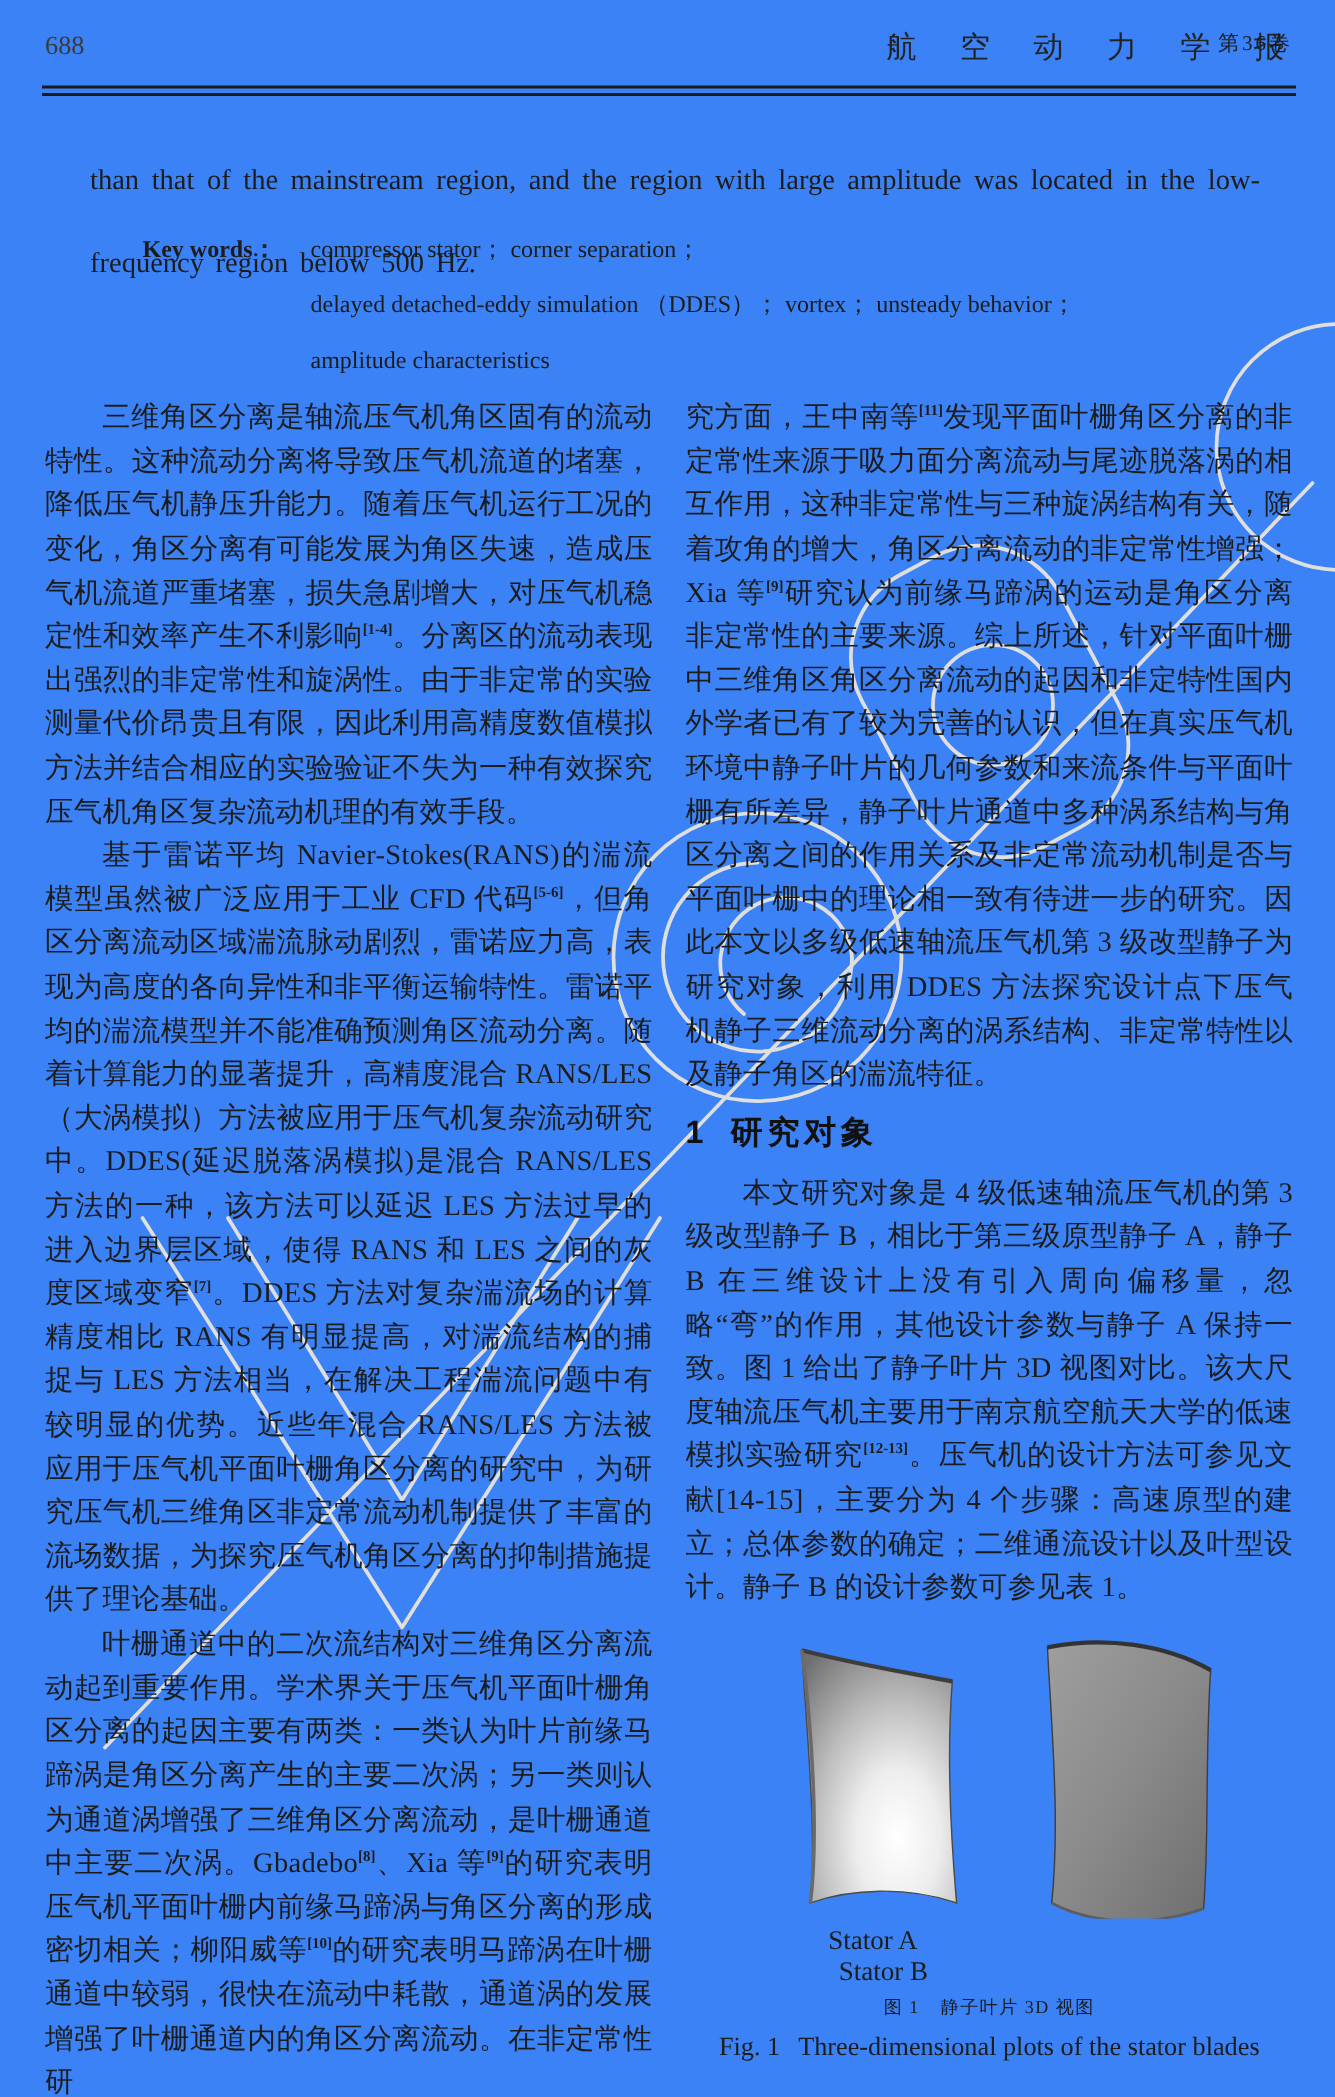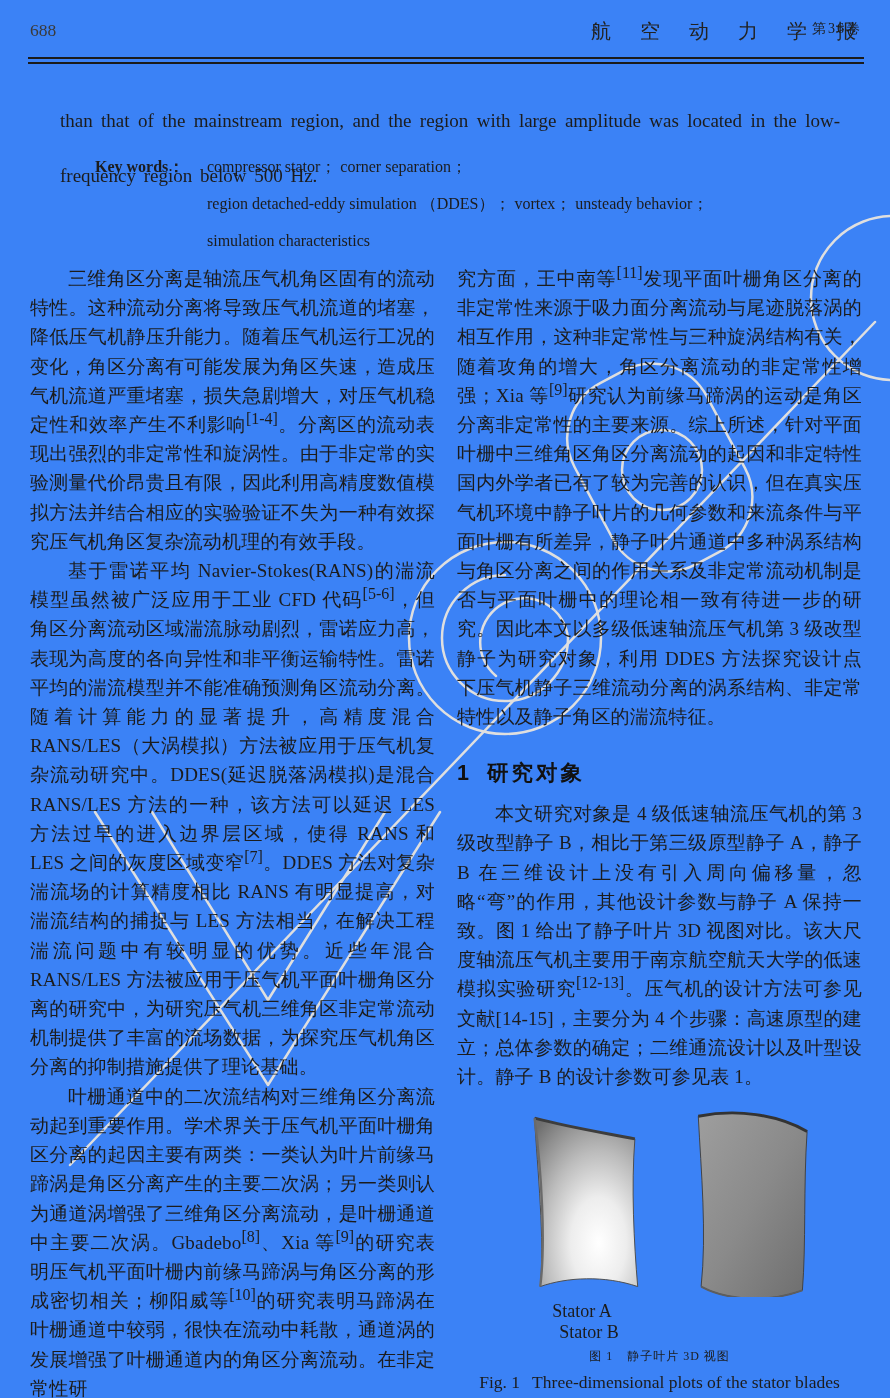--- a/index.html
+++ b/index.html
@@ -21,22 +21,22 @@
   
   .kw{position:absolute;top:148px;left:95px;display:flex;font-size:16px;justify-content:space-between;}
   .kw-label{font-weight:bold;flex:none;width:112px;line-height:37px;}
   .kw-lines{width:648px;line-height:37px;}
   
   .cols{position:absolute;top:264px;left:30px;display:flex;gap:22px;z-index:1;}
   .col{width:405px;}
   .zh{font-size:19px;line-height:29.2px;text-align:justify;margin:0;text-indent:2em;
       letter-spacing:0.2px;}
   .zh.cont{text-indent:0;}
-  .zh sup{font-size:16px;line-height:0;letter-spacing:0;}
-  h2.sec{margin:27px 0 12px 0;font-family:"Liberation Sans","DejaVu Sans",sans-serif;
+  .zh sup{font-size:10px;line-height:0;letter-spacing:0;font-weight:bold;}
+  h2.sec{margin:9px 0 12px 0;font-family:"Liberation Sans","DejaVu Sans",sans-serif;
          font-size:21.5px;font-weight:700;color:#111;}
   h2.sec .hnum{margin-right:18px;}
   h2.sec .ht{letter-spacing:3px;}
   
   figure.fig{margin:12px 0 0 0;padding:0;}
   .blades{display:block;margin-left:46px;width:330px;height:194px;}
   .blabels{display:flex;margin-left:46px;width:330px;font-size:18px;margin-top:4px;flex-direction:column;}
   .blabels span{display:block;text-align:center;}
   .bl-a{width:158px;}
   .bl-b{width:172px;}
@@ -71,22 +71,22 @@
       <span class="vol">第36卷</span>
     </div>
     <div class="rule"></div>
 
     <p class="abs">than that of the mainstream region, and the region with large amplitude was located in the low-frequency region below 500 Hz.</p>
 
     <div class="kw">
       <span class="kw-label">Key words：</span>
       <div class="kw-lines">
         <div>compressor stator； corner separation；</div>
-        <div>region detached-eddy simulation （DDES）； vortex； unsteady behavior；</div>
-        <div>simulation characteristics</div>
+        <div>delayed detached-eddy simulation （DDES）； vortex； unsteady behavior；</div>
+        <div>amplitude characteristics</div>
       </div>
     </div>
 
     <div class="cols">
       <div class="col">
         <p class="zh">三维角区分离是轴流压气机角区固有的流动特性。这种流动分离将导致压气机流道的堵塞，降低压气机静压升能力。随着压气机运行工况的变化，角区分离有可能发展为角区失速，造成压气机流道严重堵塞，损失急剧增大，对压气机稳定性和效率产生不利影响<sup>[1-4]</sup>。分离区的流动表现出强烈的非定常性和旋涡性。由于非定常的实验测量代价昂贵且有限，因此利用高精度数值模拟方法并结合相应的实验验证不失为一种有效探究压气机角区复杂流动机理的有效手段。</p>
         <p class="zh">基于雷诺平均 Navier-Stokes(RANS)的湍流模型虽然被广泛应用于工业 CFD 代码<sup>[5-6]</sup>，但角区分离流动区域湍流脉动剧烈，雷诺应力高，表现为高度的各向异性和非平衡运输特性。雷诺平均的湍流模型并不能准确预测角区流动分离。随着计算能力的显著提升，高精度混合 RANS/LES（大涡模拟）方法被应用于压气机复杂流动研究中。DDES(延迟脱落涡模拟)是混合 RANS/LES 方法的一种，该方法可以延迟 LES 方法过早的进入边界层区域，使得 RANS 和 LES 之间的灰度区域变窄<sup>[7]</sup>。DDES 方法对复杂湍流场的计算精度相比 RANS 有明显提高，对湍流结构的捕捉与 LES 方法相当，在解决工程湍流问题中有较明显的优势。近些年混合 RANS/LES 方法被应用于压气机平面叶栅角区分离的研究中，为研究压气机三维角区非定常流动机制提供了丰富的流场数据，为探究压气机角区分离的抑制措施提供了理论基础。</p>
         <p class="zh">叶栅通道中的二次流结构对三维角区分离流动起到重要作用。学术界关于压气机平面叶栅角区分离的起因主要有两类：一类认为叶片前缘马蹄涡是角区分离产生的主要二次涡；另一类则认为通道涡增强了三维角区分离流动，是叶栅通道中主要二次涡。Gbadebo<sup>[8]</sup>、Xia 等<sup>[9]</sup>的研究表明压气机平面叶栅内前缘马蹄涡与角区分离的形成密切相关；柳阳威等<sup>[10]</sup>的研究表明马蹄涡在叶栅通道中较弱，很快在流动中耗散，通道涡的发展增强了叶栅通道内的角区分离流动。在非定常性研</p>
       </div>
 

